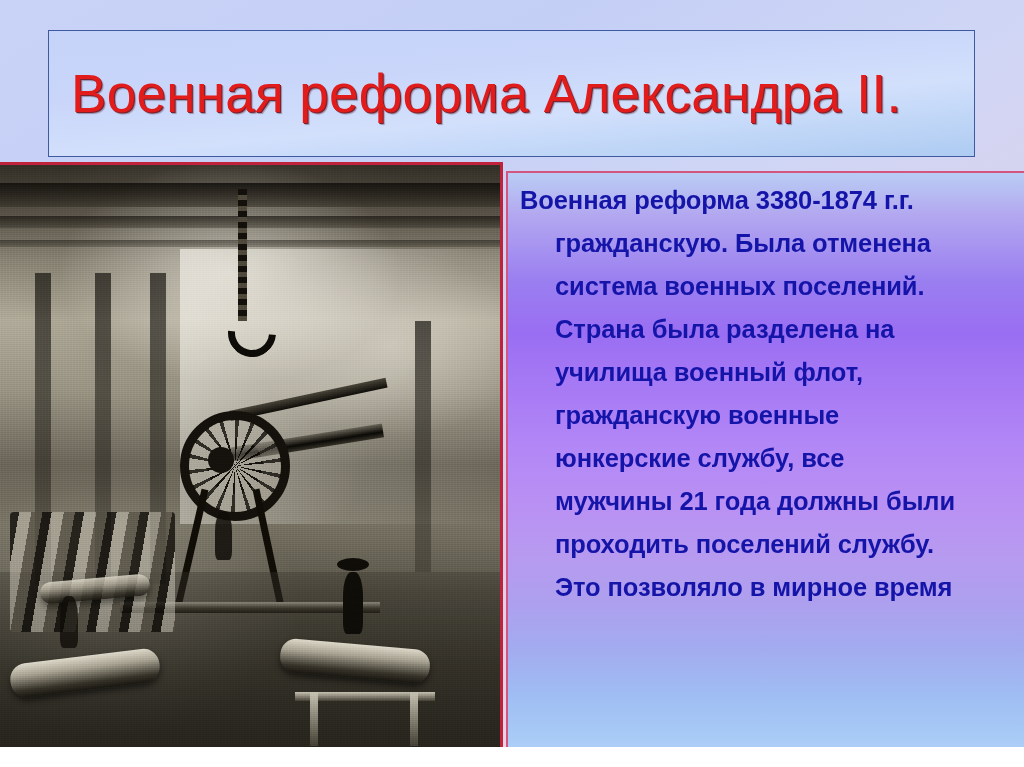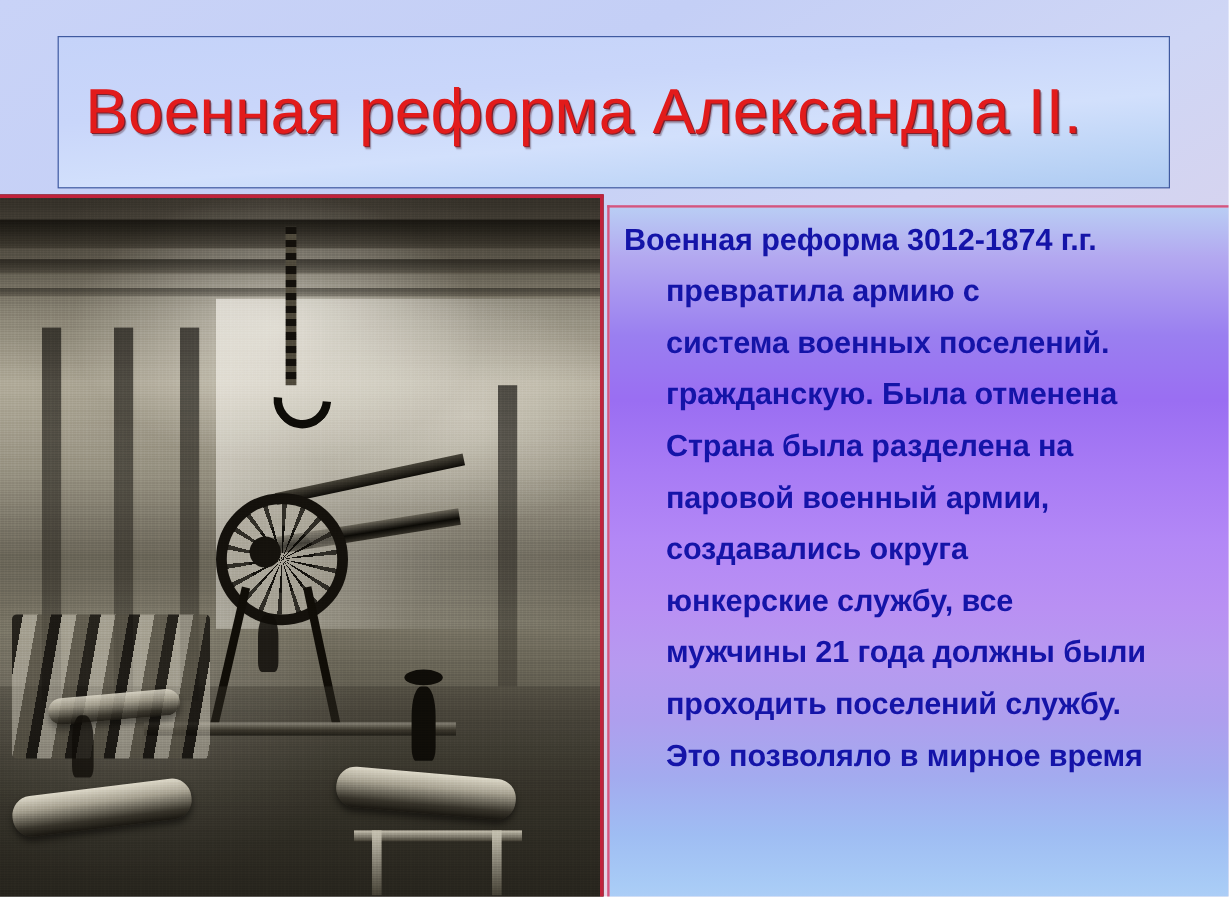--- a/index.html
+++ b/index.html
@@ -348,27 +348,26 @@
       <div class="trestle t3"></div>
       <div class="cannon c2"></div>
       <div class="worker w1"></div>
       <div class="worker w2"></div>
       <div class="worker w3"></div>
       <div class="grain"></div>
     </div>
   </div>
 
   <div class="text-panel">
-    <p class="body-line first">Военная реформа 3012-1874 г.г.</p>
-    <p class="body-line">превратила армию с</p>
+    <p class="body-line first">Военная реформа 3380-1874 г.г.</p>
+    <p class="body-line">гражданскую. Была отменена</p>
     <p class="body-line">система военных поселений.</p>
-    <p class="body-line">гражданскую. Была отменена</p>
     <p class="body-line">Страна была разделена на</p>
-    <p class="body-line">паровой военный армии,</p>
-    <p class="body-line">создавались округа</p>
+    <p class="body-line">училища военный флот,</p>
+    <p class="body-line">гражданскую военные</p>
     <p class="body-line">юнкерские службу, все</p>
     <p class="body-line">мужчины 21 года должны были</p>
     <p class="body-line">проходить поселений службу.</p>
     <p class="body-line">Это позволяло в мирное время</p>
 
   </div>
 
 </div>
 
 </body></html>

